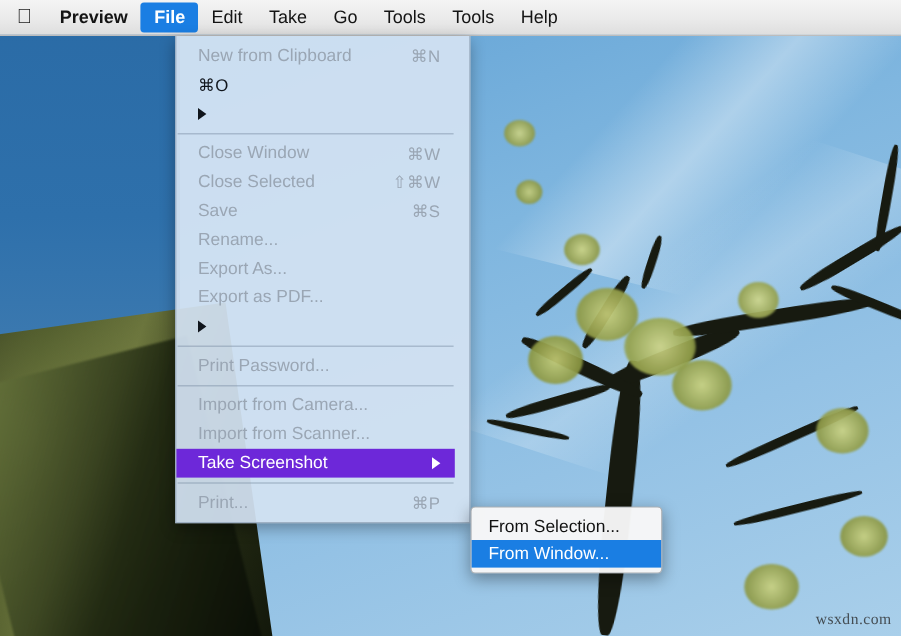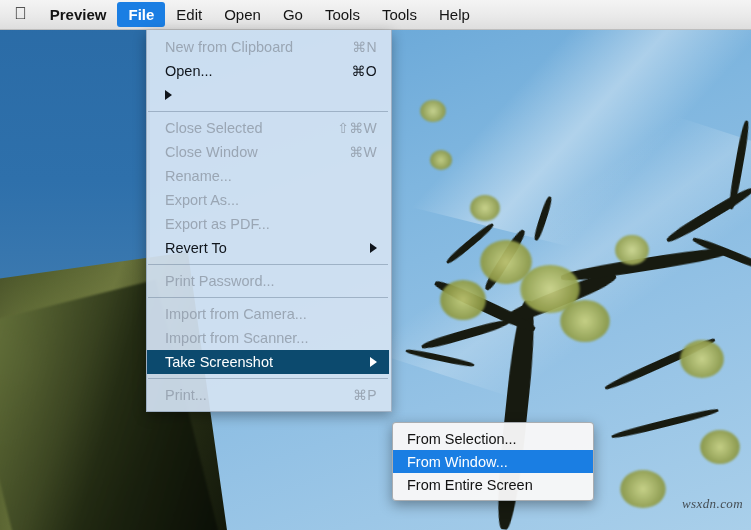--- a/index.html
+++ b/index.html
@@ -71,55 +71,55 @@
   #menubar .mb-item.active { background:#1a7ee3; color:#fff; font-weight:bold; }
 
   
   #filemenu {
     position:absolute; left:146px; top:30px; width:246px;
     background:rgba(211,226,242,0.93);
     border:1px solid rgba(150,168,188,.85);
     border-top:none;
     box-shadow:0 4px 12px rgba(0,0,0,.32);
     z-index:50;
-    padding:5px 2px 4px 0;
+    padding:5px 12px 4px 0;
   }
   .mi {
     position:relative; height:24px; display:flex; align-items:center;
     padding:0 12px 0 18px; font-size:14.5px; color:#10151c; white-space:nowrap;
   }
   .mi .lbl { flex:1; }
   .mi .key { font-size:14px; color:#10151c; letter-spacing:.3px; }
   .mi .arrow {
     width:0;height:0;border-left:7px solid #10151c;
     border-top:5px solid transparent;border-bottom:5px solid transparent;
   }
   .mi.disabled .lbl, .mi.disabled .key { color:#9aa6b4; }
-  .mi.sel { background:#0c4a6e; }
+  .mi.sel { background:#6d28d9; }
   .mi.sel .lbl, .mi.sel .key { color:#ffffff; }
   .mi.sel .arrow { border-left-color:#ffffff; }
   .sep { height:1px; margin:4px 1px; background:rgba(120,140,162,.55); }
 
   
   #submenu {
-    position:absolute; left:392px; top:422px; width:202px;
+    position:absolute; left:392px; top:422px; width:160px;
     background:rgba(247,247,247,0.97);
     border:1px solid rgba(150,155,160,.8);
     border-radius:4px;
     box-shadow:0 4px 13px rgba(0,0,0,.36);
     z-index:60; padding:4px 0;
   }
   #submenu .mi { padding:0 12px 0 14px; height:23px; color:#111; }
   #submenu .mi.sel { background:#1a7ee3; }
 
   
   #watermark {
-    position:absolute; right:8px; bottom:18px;
+    position:absolute; right:8px; bottom:6px;
     font-family:"Liberation Serif", serif; font-size:13px;
-    color:rgba(40,40,40,.78); letter-spacing:.4px; z-index:70;font-style:italic;
+    color:rgba(40,40,40,.78); letter-spacing:.4px; z-index:70;
   }
 </style>
 </head>
 <body>
 
 <div id="photo">
   <div class="sky"></div>
   <div class="haze1"></div>
   <div class="haze2"></div>
   <div class="leftslab"></div>
@@ -158,60 +158,62 @@
   <div class="trunkL"></div>
   <div class="trunkL2"></div>
 </div>
 
 <div id="menubar">
   <span class="apple"></span>
   <div id="mb-items" style="display:flex;align-items:center;">
       <div class="mb-item bold">Preview</div>
       <div class="mb-item bold active">File</div>
       <div class="mb-item">Edit</div>
-      <div class="mb-item">Open</div>
+      <div class="mb-item">Take</div>
       <div class="mb-item">Go</div>
       <div class="mb-item">Tools</div>
       <div class="mb-item">Tools</div>
       <div class="mb-item">Help</div>
     </div>
 </div>
 
 <div id="filemenu">
     <div class="mi disabled">
       <span class="lbl">New from Clipboard</span>
       <span class="key">⌘N</span>
     </div>
     <div class="mi">
-      <span class="lbl">Open...</span>
       <span class="key">⌘O</span>
     </div>
     <div class="mi">
       <span class="arrow"></span>
     </div>
     <div class="sep"></div>
+    <div class="mi disabled">
+      <span class="lbl">Close Window</span>
+      <span class="key">⌘W</span>
+    </div>
     <div class="mi disabled">
       <span class="lbl">Close Selected</span>
       <span class="key">⇧⌘W</span>
     </div>
     <div class="mi disabled">
-      <span class="lbl">Close Window</span>
-      <span class="key">⌘W</span>
+      <span class="lbl">Save</span>
+      <span class="key">⌘S</span>
     </div>
     <div class="mi disabled">
       <span class="lbl">Rename...</span>
     </div>
     <div class="mi disabled">
       <span class="lbl">Export As...</span>
     </div>
     <div class="mi disabled">
       <span class="lbl">Export as PDF...</span>
     </div>
     <div class="mi">
-      <span class="lbl">Revert To</span>
       <span class="arrow"></span>
     </div>
     <div class="sep"></div>
     <div class="mi disabled">
       <span class="lbl">Print Password...</span>
     </div>
     <div class="sep"></div>
     <div class="mi disabled">
       <span class="lbl">Import from Camera...</span>
     </div>
@@ -229,18 +231,15 @@
     </div>
   </div>
 
 <div id="submenu">
     <div class="mi">
       <span class="lbl">From Selection...</span>
     </div>
     <div class="mi sel">
       <span class="lbl">From Window...</span>
     </div>
-    <div class="mi">
-      <span class="lbl">From Entire Screen</span>
-    </div>
   </div>
 
 <div id="watermark">wsxdn.com</div>
 
 </body></html>

